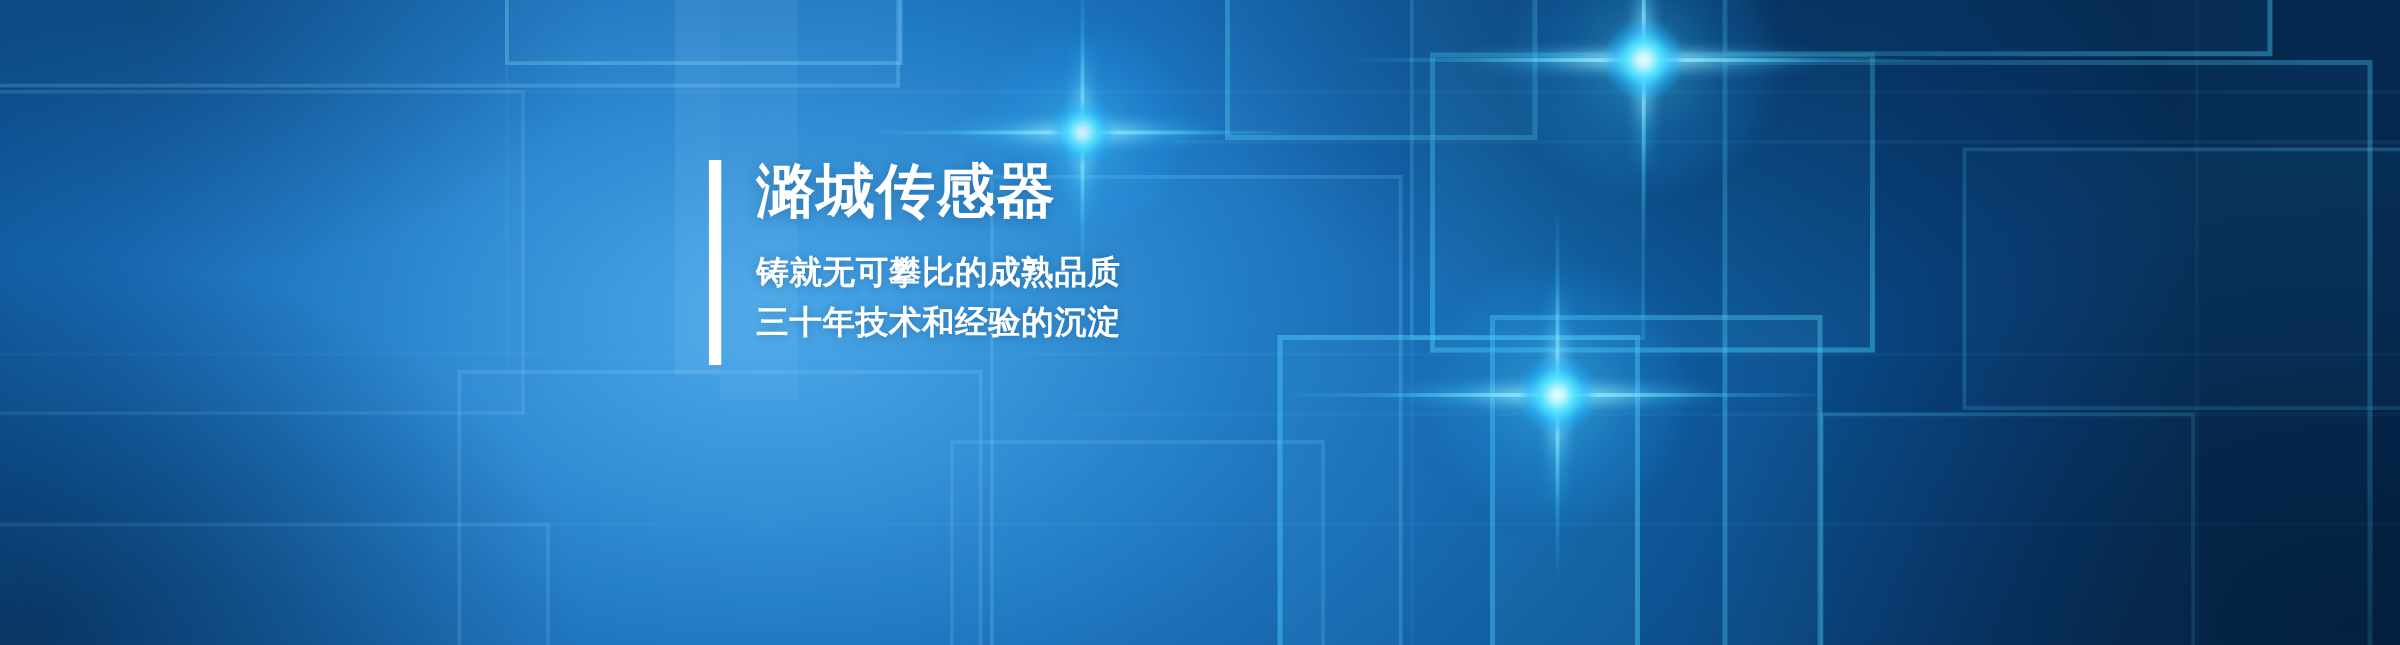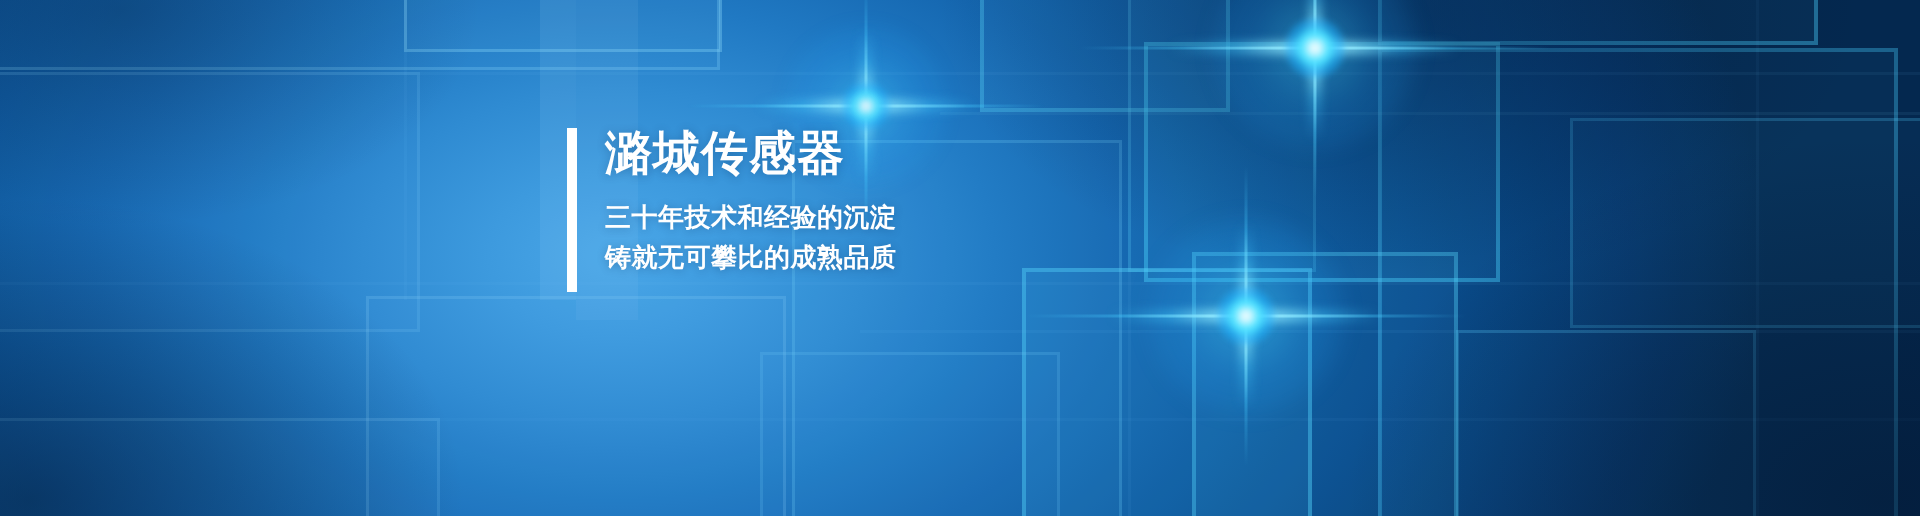--- a/index.html
+++ b/index.html
@@ -208,19 +208,19 @@
         <div class="vbeam" style="width: 13px; height: 186px; filter: blur(5px);"></div>
         <div class="core" style="width: 58px; height: 58px; filter: blur(3px);"></div>
       </div>
     </div>
 
   <div class="text-block">
     <div class="accent-bar"></div>
     <div class="text-col">
       <h1 class="title">潞城传感器</h1>
       <div class="sub-wrap">
+        <p class="sub">铸就无可攀比的成熟品质</p>
         <p class="sub">三十年技术和经验的沉淀</p>
-        <p class="sub">铸就无可攀比的成熟品质</p>
       </div>
     </div>
   </div>
 
 </div>
 
 </body></html>

